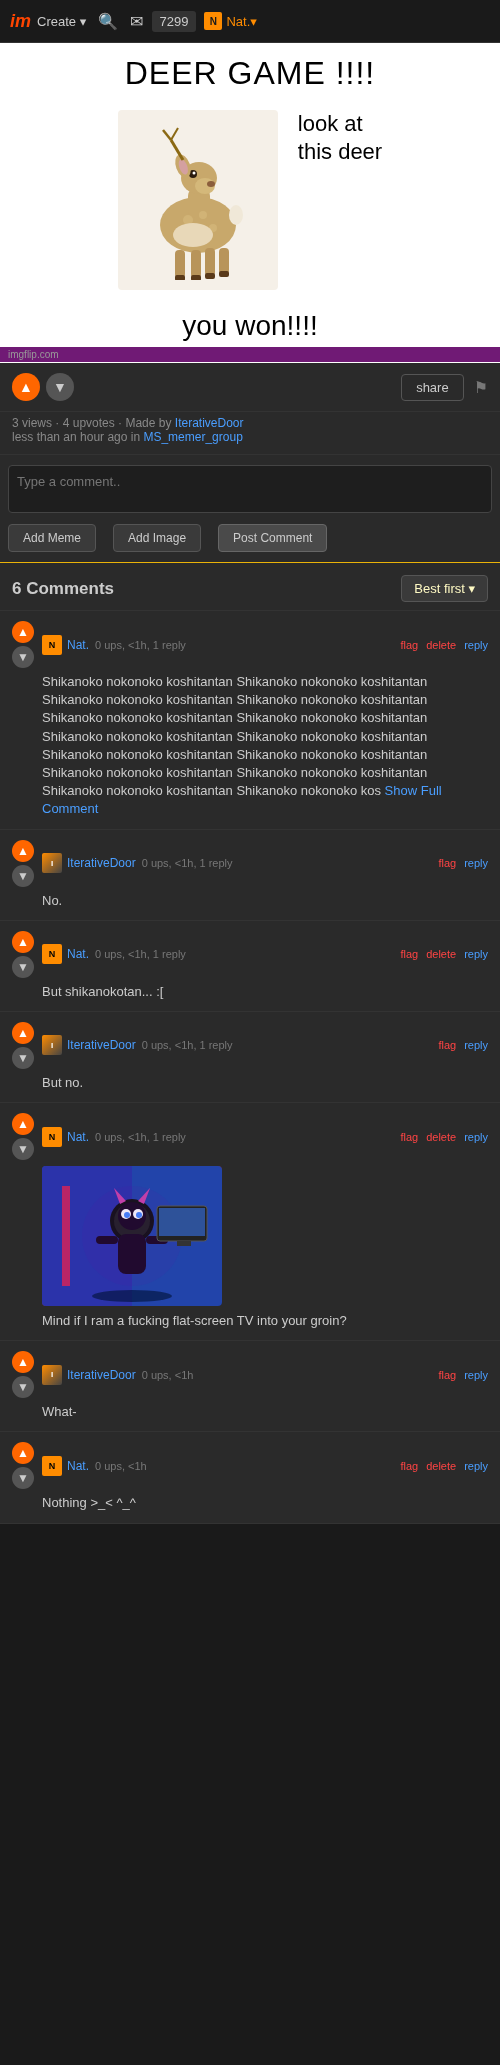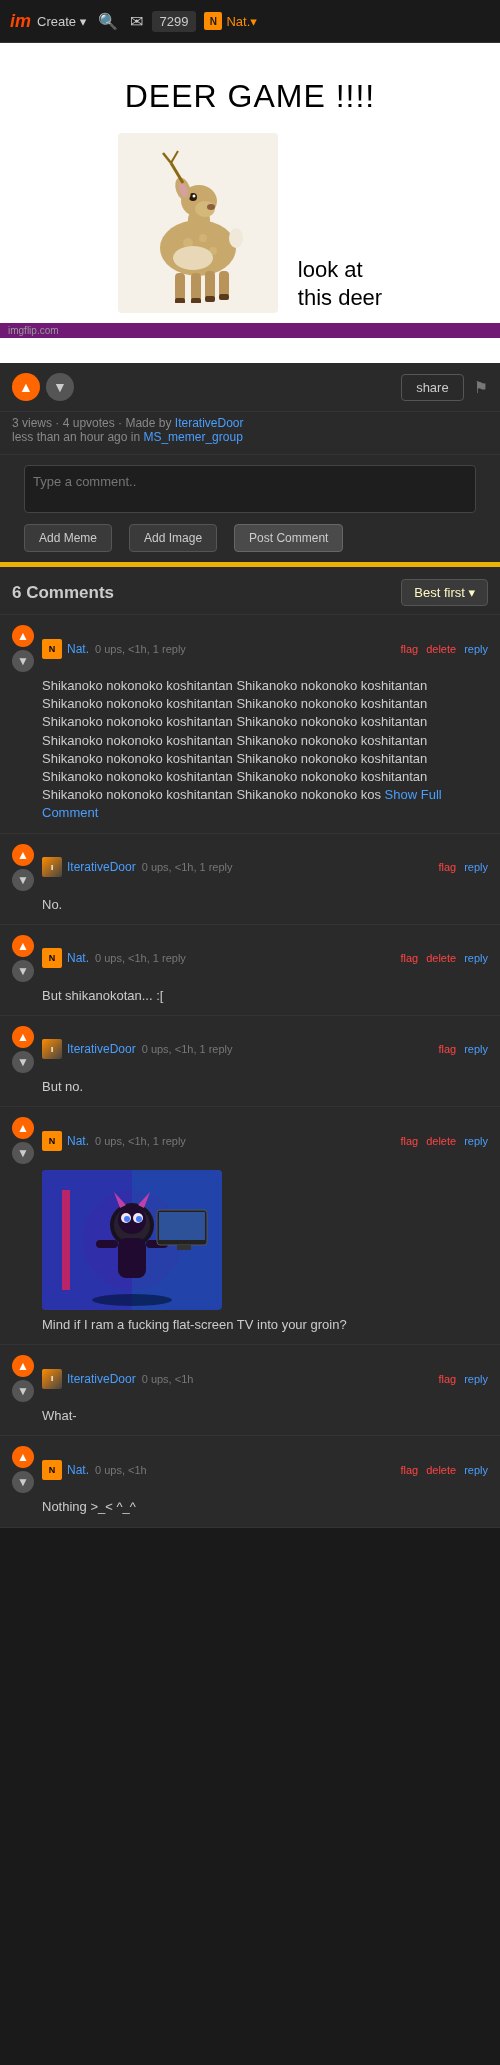--- a/index.html
+++ b/index.html
@@ -94,21 +94,21 @@
     }
     .meme-title {
       font-family: Impact, sans-serif;
       font-size: 32px;
       color: #000;
       letter-spacing: 1px;
       margin-bottom: 8px;
     }
     .meme-content-row {
       display: flex;
-      align-items: flex-end;
+      align-items: flex-start;
       justify-content: center;
       padding: 10px 20px;
     }
     .meme-side-text {
       font-family: Arial, sans-serif;
       font-size: 22px;
       color: #000;
       margin-left: 20px;
       text-align: left;
       line-height: 1.3;
@@ -176,22 +176,22 @@
       padding: 4px 12px 10px 12px;
       font-size: 12px;
       color: #888;
       border-bottom: 1px solid #333;
     }
     .meta-info a { color: #4a9eff; text-decoration: none; }
 
     
     .comment-input-area {
       background: #2a2a2a;
-      padding: 10px 24px;
-      border-bottom: 5px solid #eab308;
+      padding: 10px 8px;
+      border-bottom: 1px solid #eab308;
     }
     .comment-textarea {
       width: 100%;
       background: #1e1e1e;
       border: 1px solid #444;
       color: #ccc;
       padding: 8px;
       border-radius: 4px;
       font-size: 13px;
       resize: none;
@@ -401,20 +401,21 @@
           <rect x="42" y="155" width="10" height="6" rx="2" fill="#5a3a1a"></rect>
           <rect x="58" y="155" width="10" height="6" rx="2" fill="#5a3a1a"></rect>
           <rect x="72" y="153" width="10" height="6" rx="2" fill="#5a3a1a"></rect>
           <rect x="86" y="151" width="10" height="6" rx="2" fill="#5a3a1a"></rect>
 
           <ellipse cx="103" cy="95" rx="7" ry="10" fill="#f0e8d8"></ellipse>
         </svg>
       </div>
       <div class="meme-side-text">look at<br>this deer</div>
     </div>
+    <div class="meme-bottom-text">you won!!!!</div>
     <div class="imgflip-credit">imgflip.com</div>
   </div>
 </div>
 
 <div class="action-bar">
   <div class="vote-btns">
     <button class="vote-btn vote-up">▲</button>
     <button class="vote-btn vote-down">▼</button>
   </div>
   <button class="share-btn">share</button>

